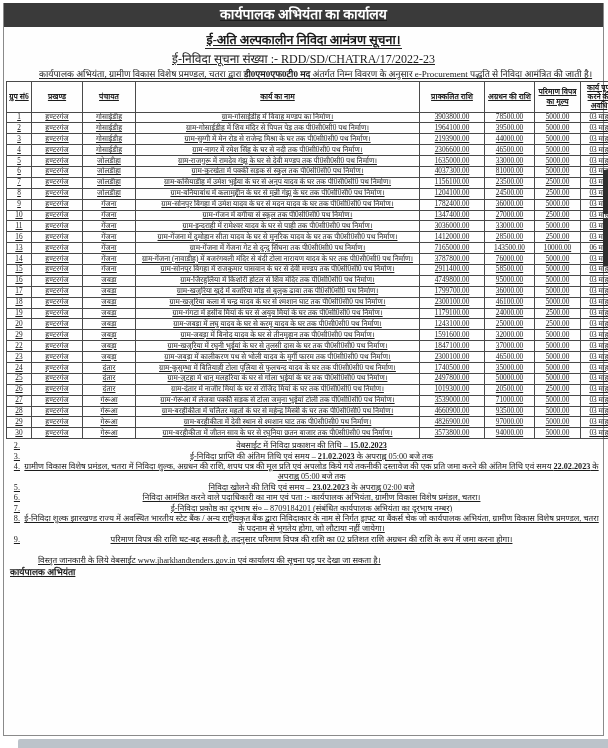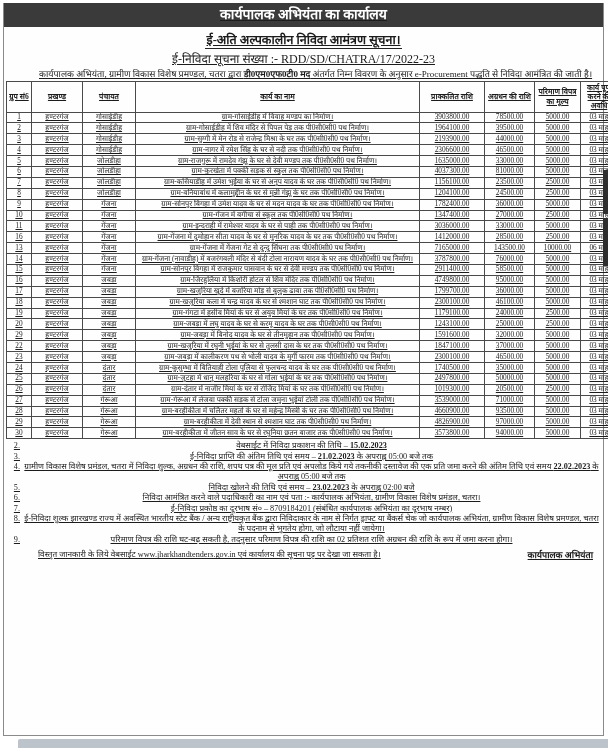--- a/index.html
+++ b/index.html
@@ -37,21 +37,21 @@
     overflow:hidden;word-wrap:break-word;
   }
   table.work th{font-size:7.6px;font-weight:bold;padding:1px;}
   table.work .w0{width:22px;} table.work .w1{width:48px;} table.work .w2{width:50px;}
   table.work .w3{width:281px;} table.work .w4{width:62px;} table.work .w5{width:47px;}
   table.work .w6{width:43px;margin-top:9px;} table.work .w7{width:34px;}
   .notes{margin:2px 3px 0 3px;}
   .note{display:flex;font-size:8.2px;line-height:1.27;}
   .note-num{flex:0 0 13px;text-align:right;padding-right:3px;}
   .note-text{flex:1;text-align:center;}
-  .final-line{display:flex;font-size:8.2px;line-height:1.3;margin-top:5px;}
+  .final-line{display:flex;font-size:8.2px;line-height:1.3;margin-top:11px;flex-direction:column;}
   .final-line .website{flex:1;padding-left:34px;}
   .final-line .signature{flex:0 0 auto;font-weight:bold;font-size:9px;padding:0 10px 0 6px;}
   .bottom-strip{
     position:absolute;left:18px;bottom:0;width:590px;height:9px;
     background:#bcc3ca;border-radius:2px 0 0 0;
   }
   .edge-mark{position:absolute;right:0;width:5px;background:#2e2e2e;}
   .em1{top:170px;height:44px;} .em2{top:218px;height:48px;}
 </style>
 </head>

